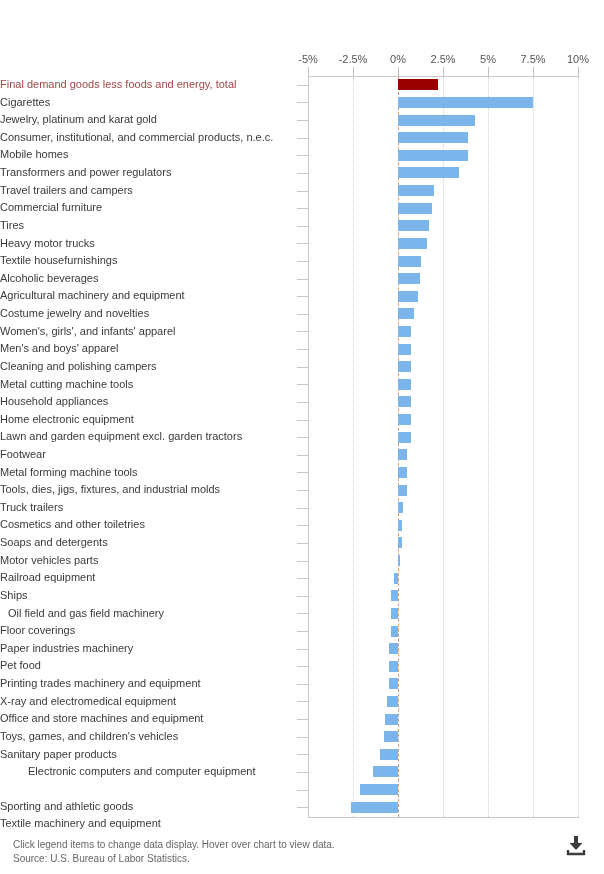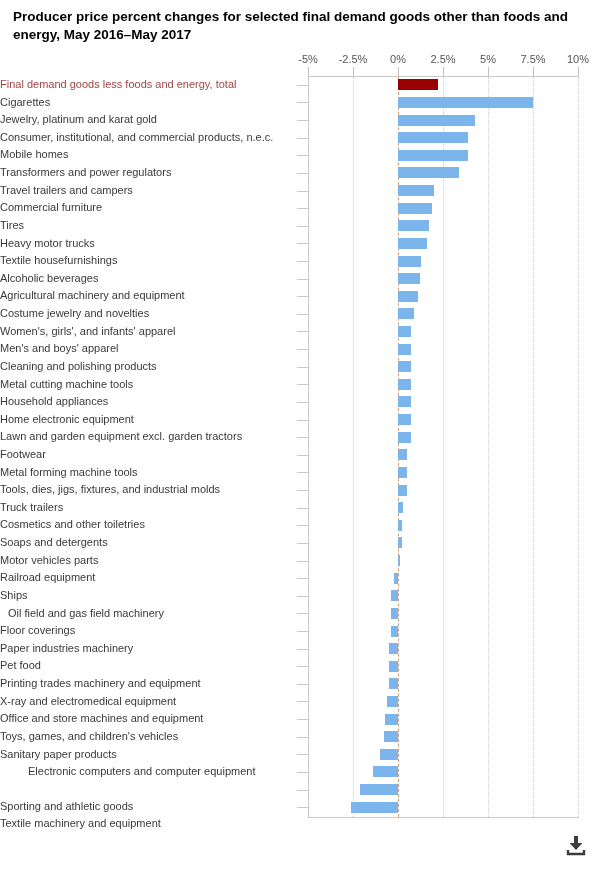--- a/index.html
+++ b/index.html
@@ -45,21 +45,20 @@
     font-size:10px;color:#666;line-height:1.35;
   }
   #download-btn{
     position:absolute;right:16px;top:834px;width:24px;height:24px;cursor:pointer;
   }
 </style>
 </head>
 <body>
 
 <div id="canvas">
-  <div id="chart-title">Producer price percent changes for selected final demand goods other than foods and energy, May 2016–May 2017</div>
 
   <div id="x-axis">
       <span class="x-tick-label" style="left: 308px;">-5%</span>
       <span class="x-tick-mark" style="left: 308px;"></span>
       <span class="x-tick-label" style="left: 353px;">-2.5%</span>
       <span class="x-tick-mark" style="left: 353px;"></span>
       <span class="x-tick-label" style="left: 398px;">0%</span>
       <span class="x-tick-mark" style="left: 398px;"></span>
       <span class="x-tick-label" style="left: 443px;">2.5%</span>
       <span class="x-tick-mark" style="left: 443px;"></span>
@@ -122,21 +121,21 @@
       <div class="bar" style="top: 290.738px; left: 398px; width: 19.8px; background: rgb(124, 181, 236);"></div>
       <div class="cat-label" style="top: 305.048px;">Costume jewelry and novelties</div>
       <div class="cat-tick" style="top: 313.857px;"></div>
       <div class="bar" style="top: 308.357px; left: 398px; width: 16.2px; background: rgb(124, 181, 236);"></div>
       <div class="cat-label" style="top: 322.667px;">Women's, girls', and infants' apparel</div>
       <div class="cat-tick" style="top: 331.476px;"></div>
       <div class="bar" style="top: 325.976px; left: 398px; width: 12.6px; background: rgb(124, 181, 236);"></div>
       <div class="cat-label" style="top: 340.286px;">Men's and boys' apparel</div>
       <div class="cat-tick" style="top: 349.095px;"></div>
       <div class="bar" style="top: 343.595px; left: 398px; width: 12.6px; background: rgb(124, 181, 236);"></div>
-      <div class="cat-label" style="top: 357.905px;">Cleaning and polishing products</div>
+      <div class="cat-label" style="top: 357.905px;">Cleaning and polishing campers</div>
       <div class="cat-tick" style="top: 366.714px;"></div>
       <div class="bar" style="top: 361.214px; left: 398px; width: 12.6px; background: rgb(124, 181, 236);"></div>
       <div class="cat-label" style="top: 375.524px;">Metal cutting machine tools</div>
       <div class="cat-tick" style="top: 384.333px;"></div>
       <div class="bar" style="top: 378.833px; left: 398px; width: 12.6px; background: rgb(124, 181, 236);"></div>
       <div class="cat-label" style="top: 393.143px;">Household appliances</div>
       <div class="cat-tick" style="top: 401.952px;"></div>
       <div class="bar" style="top: 396.452px; left: 398px; width: 12.6px; background: rgb(124, 181, 236);"></div>
       <div class="cat-label" style="top: 410.762px;">Home electronic equipment</div>
       <div class="cat-tick" style="top: 419.571px;"></div>
@@ -202,20 +201,24 @@
       <div class="cat-tick" style="top: 771.952px;"></div>
       <div class="bar" style="top: 766.452px; left: 372.8px; width: 25.2px; background: rgb(124, 181, 236);"></div>
       <div class="cat-label" style="top: 779px; margin-top: 36px;">Textile machinery and equipment</div>
       <div class="cat-tick" style="top: 789.571px;"></div>
       <div class="bar" style="top: 784.071px; left: 360.2px; width: 37.8px; background: rgb(124, 181, 236);"></div>
       <div class="cat-label" style="top: 798.381px;">Sporting and athletic goods</div>
       <div class="cat-tick" style="top: 807.19px;"></div>
       <div class="bar" style="top: 801.69px; left: 351.2px; width: 46.8px; background: rgb(124, 181, 236);"></div>
     </div>
 
+  <div id="chart-footer">
+    <div>Click legend items to change data display. Hover over chart to view data.</div>
+    <div>Source: U.S. Bureau of Labor Statistics.</div>
+  </div>
 
   <div id="download-btn" title="">
     <svg width="24" height="24" viewBox="0 0 24 24">
       <path d="M12 2 L12 12" stroke="#3c3c3c" stroke-width="4" fill="none"></path>
       <path d="M5.5 9 L12 16 L18.5 9 Z" fill="#3c3c3c"></path>
       <path d="M4 16 L4 20 L20 20 L20 16" stroke="#3c3c3c" stroke-width="2.4" fill="none"></path>
     </svg>
   </div>
 </div>
 

